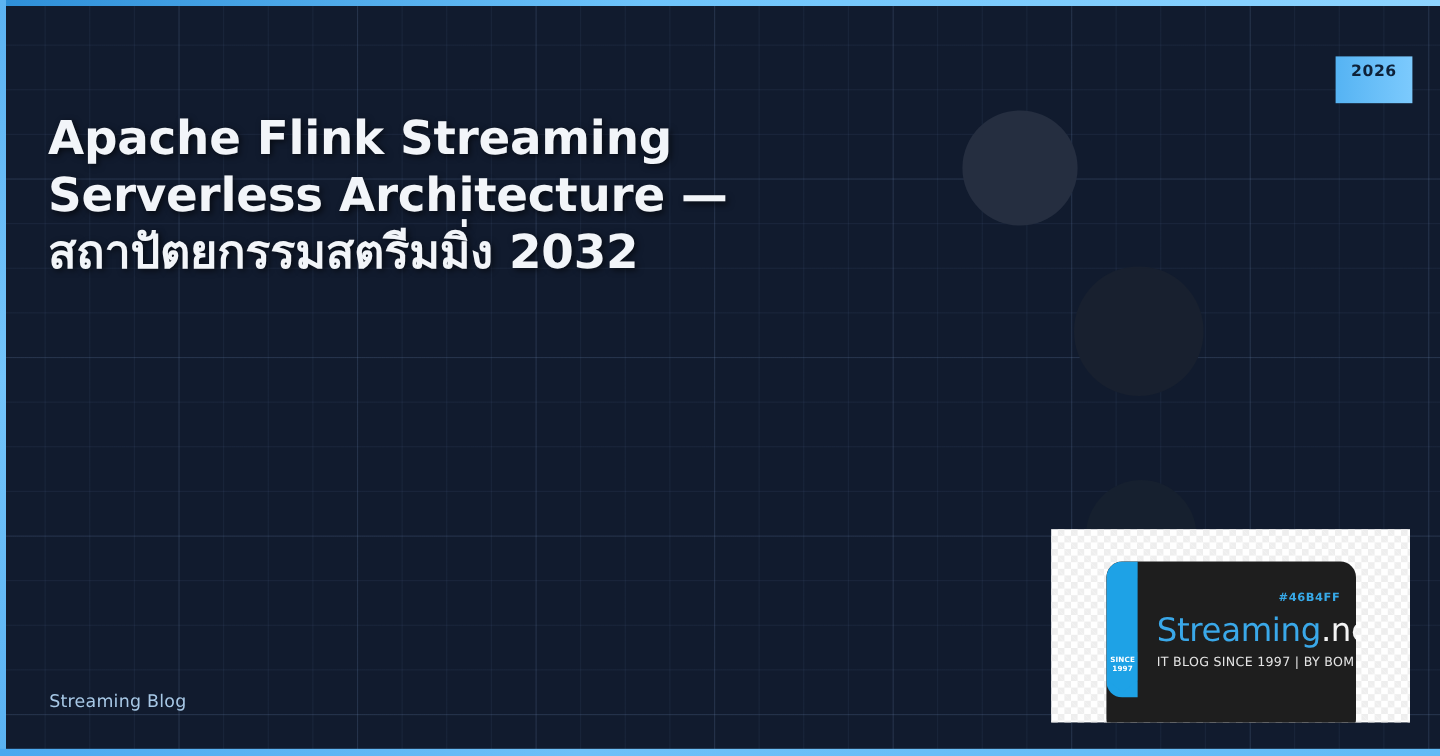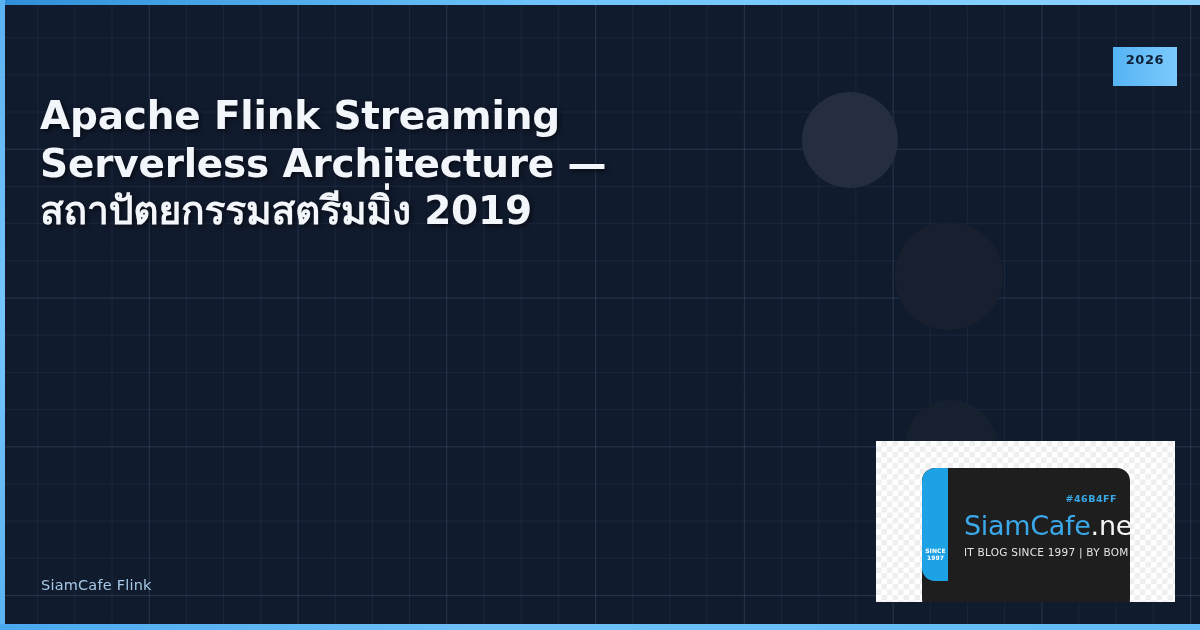--- a/index.html
+++ b/index.html
@@ -189,38 +189,38 @@
   <div class="blob blob-2"></div>
   <div class="blob blob-3"></div>
 
   <div class="edge-top"></div>
   <div class="edge-left"></div>
   <div class="edge-bottom"></div>
 
 
   <div class="year-badge">2026</div>
 
-  <h1 class="title">Apache Flink Streaming Serverless Architecture — สถาปัตยกรรมสตรีมมิ่ง 2019</h1>
-
-  <div class="footer-brand">SiamCafe Flink</div>
+  <h1 class="title">Apache Flink Streaming Serverless Architecture — สถาปัตยกรรมสตรีมมิ่ง 2032</h1>
+
+  <div class="footer-brand">Streaming Blog</div>
 
   <div class="logo-card">
     <div class="logo-inner">
 
       <div class="logo-stripe"></div>
 
       <div class="logo-shield">
         <span class="shield-line">SINCE</span>
         <span class="shield-line">1997</span>
       </div>
 
       <div class="logo-hex">#46B4FF</div>
 
       <div class="logo-wordmark">
-        <span class="wm-blue">SiamCafe</span><span class="wm-white">.net</span>
+        <span class="wm-blue">Streaming</span><span class="wm-white">.net</span>
       </div>
 
       <div class="logo-tagline">IT BLOG SINCE 1997 | BY BOM</div>
 
     </div>
   </div>
 
 </div>
 
 </body></html>

